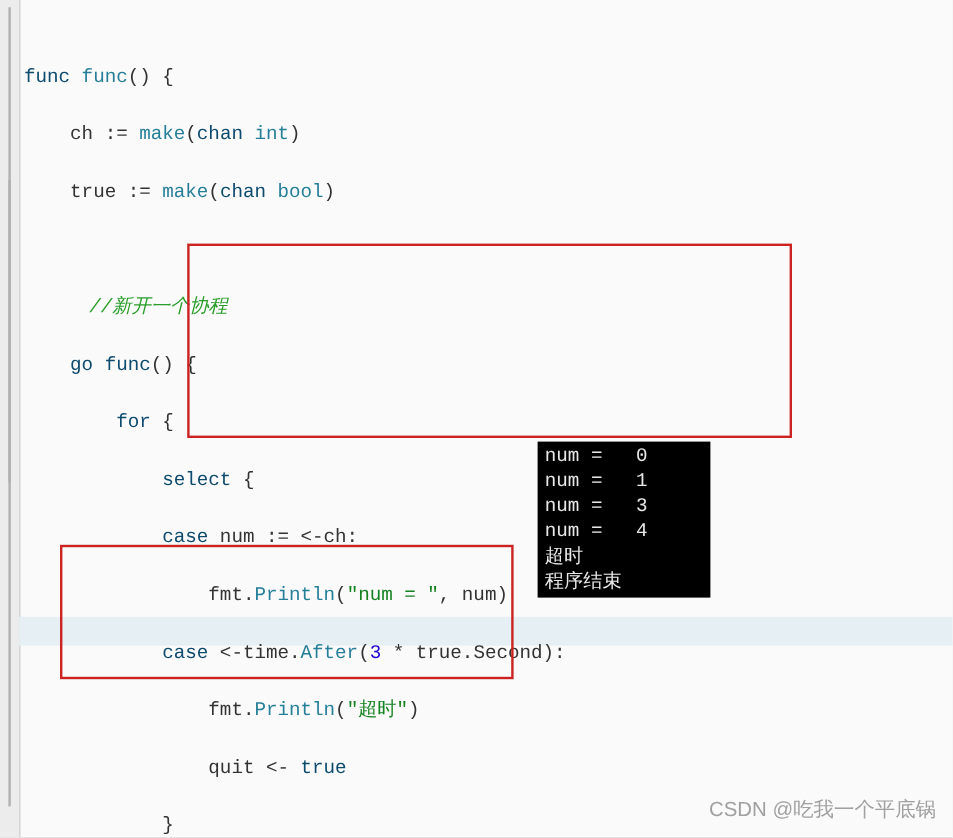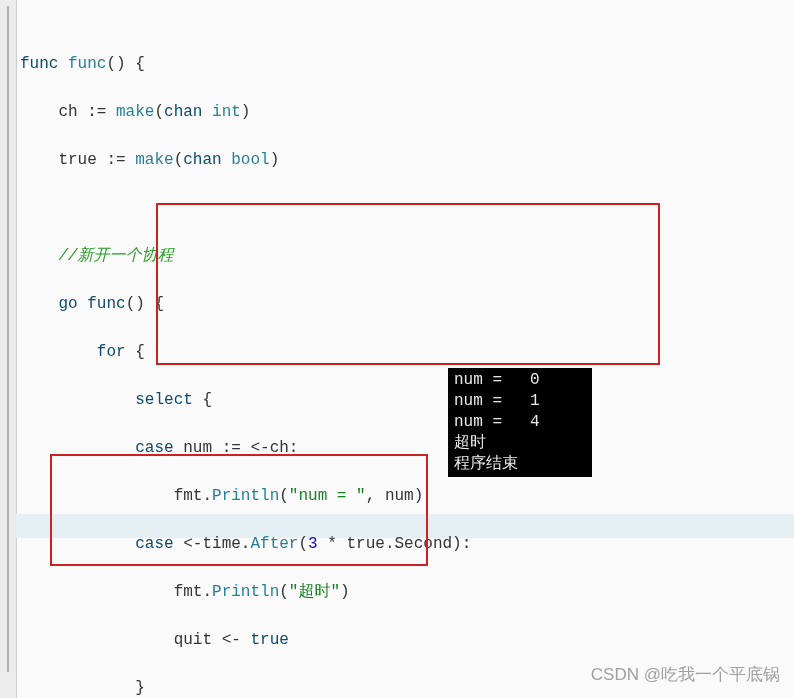--- a/index.html
+++ b/index.html
@@ -41,21 +41,21 @@
     white-space: pre;
     line-height: 24px;
   }
   .line {
     padding-left: 4px;
   }
   .kw { color: #0c4a6e; font-weight: normal; }
   .type { color: #267f99; }
   .fn { color: #267f99; }
   .str { color: #158221; }
-  .cmt { color: #2a9d2a; font-style: italic; }
+  .cmt { color: #2a9d2a; font-style: italic; margin-left: 16px; }
   .num { color: #1c00cf; }
   .txt { color: #333; }
   .box-red {
     position: absolute;
     border: 2px solid #cc2222;
     pointer-events: none;
   }
   .terminal {
     position: absolute;
     background: #000;
@@ -122,19 +122,20 @@
 
 
   </div>
 
   <div class="box-red" style="left:156px;top:203px;width:500px;height:158px;"></div>
   <div class="box-red" style="left:50px;top:454px;width:374px;height:108px;"></div>
 
   <div class="terminal" style="left:448px;top:368px;width:132px;">
     <div><span class="tcell" style="width:76px">num = </span><span>0</span></div>
     <div><span class="tcell" style="width:76px">num = </span><span>1</span></div>
+    <div><span class="tcell" style="width:76px">num = </span><span>3</span></div>
     <div><span class="tcell" style="width:76px">num = </span><span>4</span></div>
     <div>超时</div>
     <div>程序结束</div>
   </div>
 
   <div class="watermark">CSDN @吃我一个平底锅</div>
 </div>
 
 </body></html>

